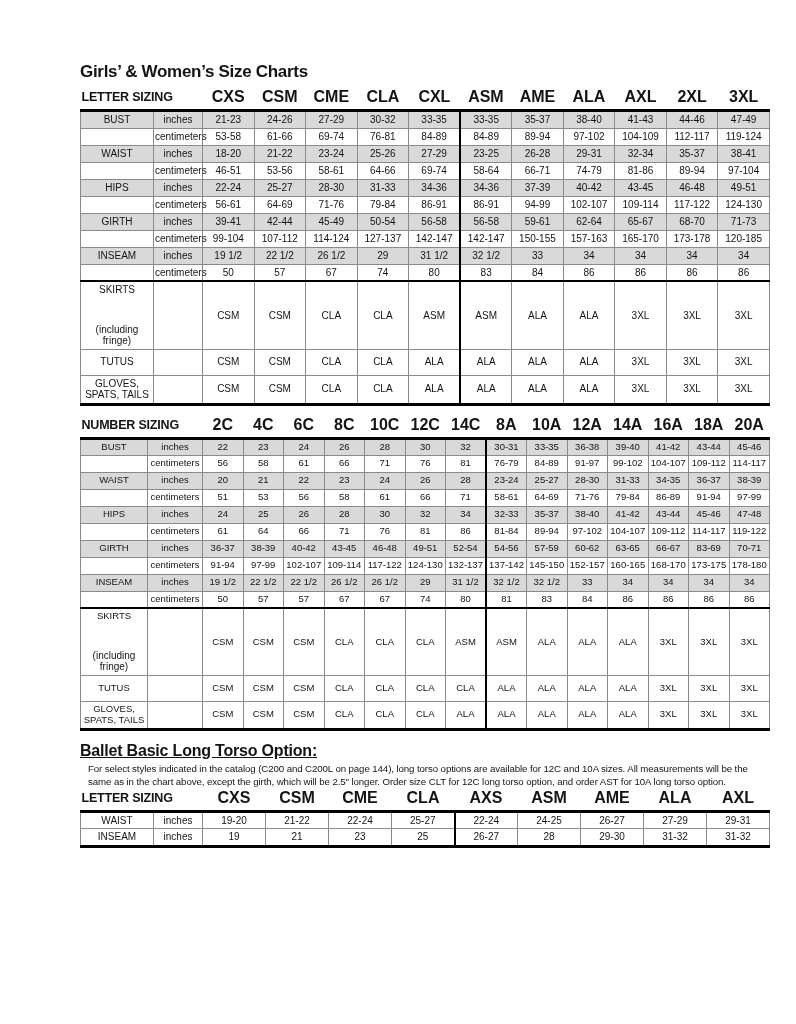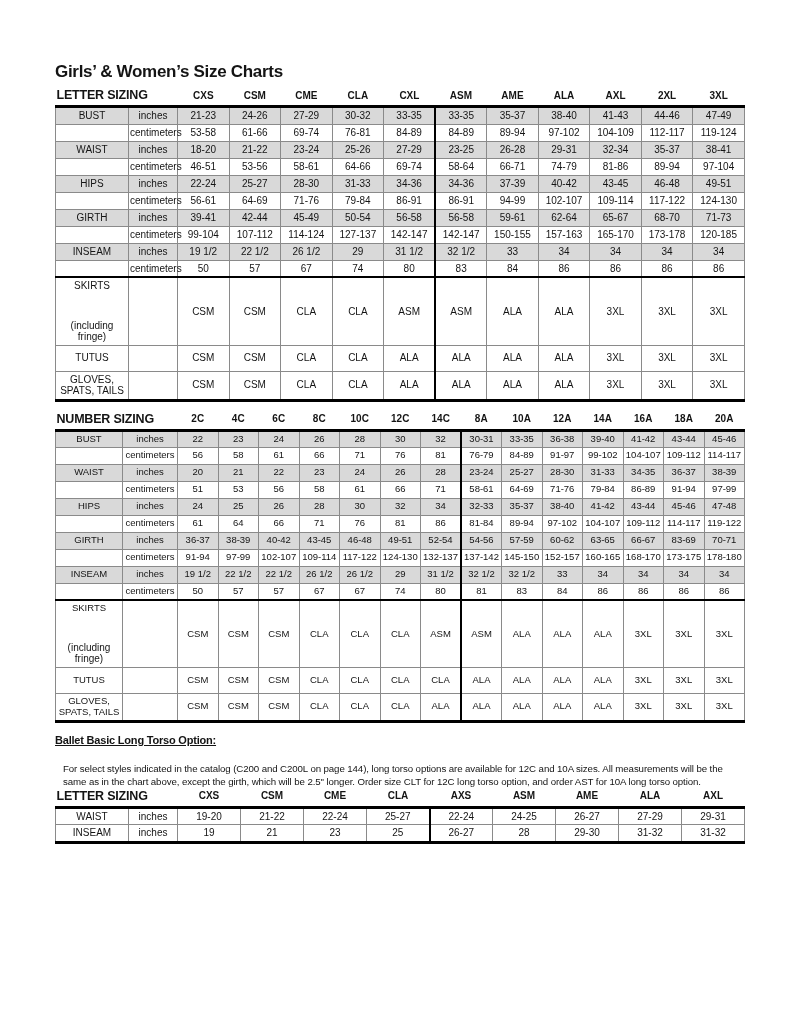--- a/index.html
+++ b/index.html
@@ -8,21 +8,21 @@
     width:796px; height:1024px;
     font-family:"Liberation Sans", sans-serif;
     color:#141414;
     position:relative;
     overflow:hidden;
   }
   .page {
     position:absolute; top:0; left:0;
     width:796px; height:1024px;
     background:#ffffff;
-    padding:62px 51px 0 55px;
+    padding:62px 51px 0 80px;
   }
   .main-title {
     font-size:17px; font-weight:bold; letter-spacing:-0.3px;
     margin-bottom:5px;
   }
   .main-title .title-sub { font-size:12.5px; font-weight:bold; letter-spacing:-0.2px; }
 
   table.size-table {
     width:690px; border-collapse:collapse; table-layout:fixed;
   }
@@ -30,21 +30,21 @@
   table.size-table col.col-unit  { width:49px; }
   table#table-number col.col-label { width:67px; }
   table#table-number col.col-unit  { width:55px; }
 
   .size-table thead tr { border-bottom:3px solid #000; }
   .size-table th.corner {
     text-align:left; font-size:12.5px; font-weight:bold;
     padding:1px 0 3px 1px; letter-spacing:-0.2px;
   }
   .size-table th.size-col {
-    font-size:10px; font-weight:bold; text-align:center;
+    font-size:16px; font-weight:bold; text-align:center;
     padding:1px 0 3px 0;
   }
   .size-table tbody td {
     border:1px solid #8a8a8a;
     font-size:10px; text-align:center; vertical-align:middle;
     padding:2px 1px; height:17px; line-height:1.15;
     background:#ffffff;
   }
   table#table-number tbody td { font-size:9.5px; }
   .size-table tbody tr.shaded td { background:#d9d9d9; }
@@ -52,22 +52,22 @@
   .size-table tbody tr:last-child td { border-bottom:3px solid #000; }
   .size-table tbody td.adult-divider { border-left:2px solid #000; }
   .size-table td.label-cell { font-size:10px; padding:2px 2px; }
   .size-table td.label-cell .sublabel { display:block; font-size:10px;margin-top:28px; }
   .size-table td.group-row { height:26px; }
 
   .table-gap { height:9px; }
 
   .note-block { margin-top:11px; width:690px; }
   .note-heading {
-    font-size:11px; font-weight:bold; text-decoration:underline;
-    margin-bottom:16px; letter-spacing:-0.2px;
+    font-size:16px; font-weight:bold; text-decoration:underline;
+    margin-bottom:2px; letter-spacing:-0.2px;
   }
   .note-body { font-size:9.7px; line-height:1.35; letter-spacing:-0.1px;margin-left:8px; }
 
   .section2-title { margin-top:15px; }
 </style>
 </head>
 <body>
 
 <div class="page">
 

